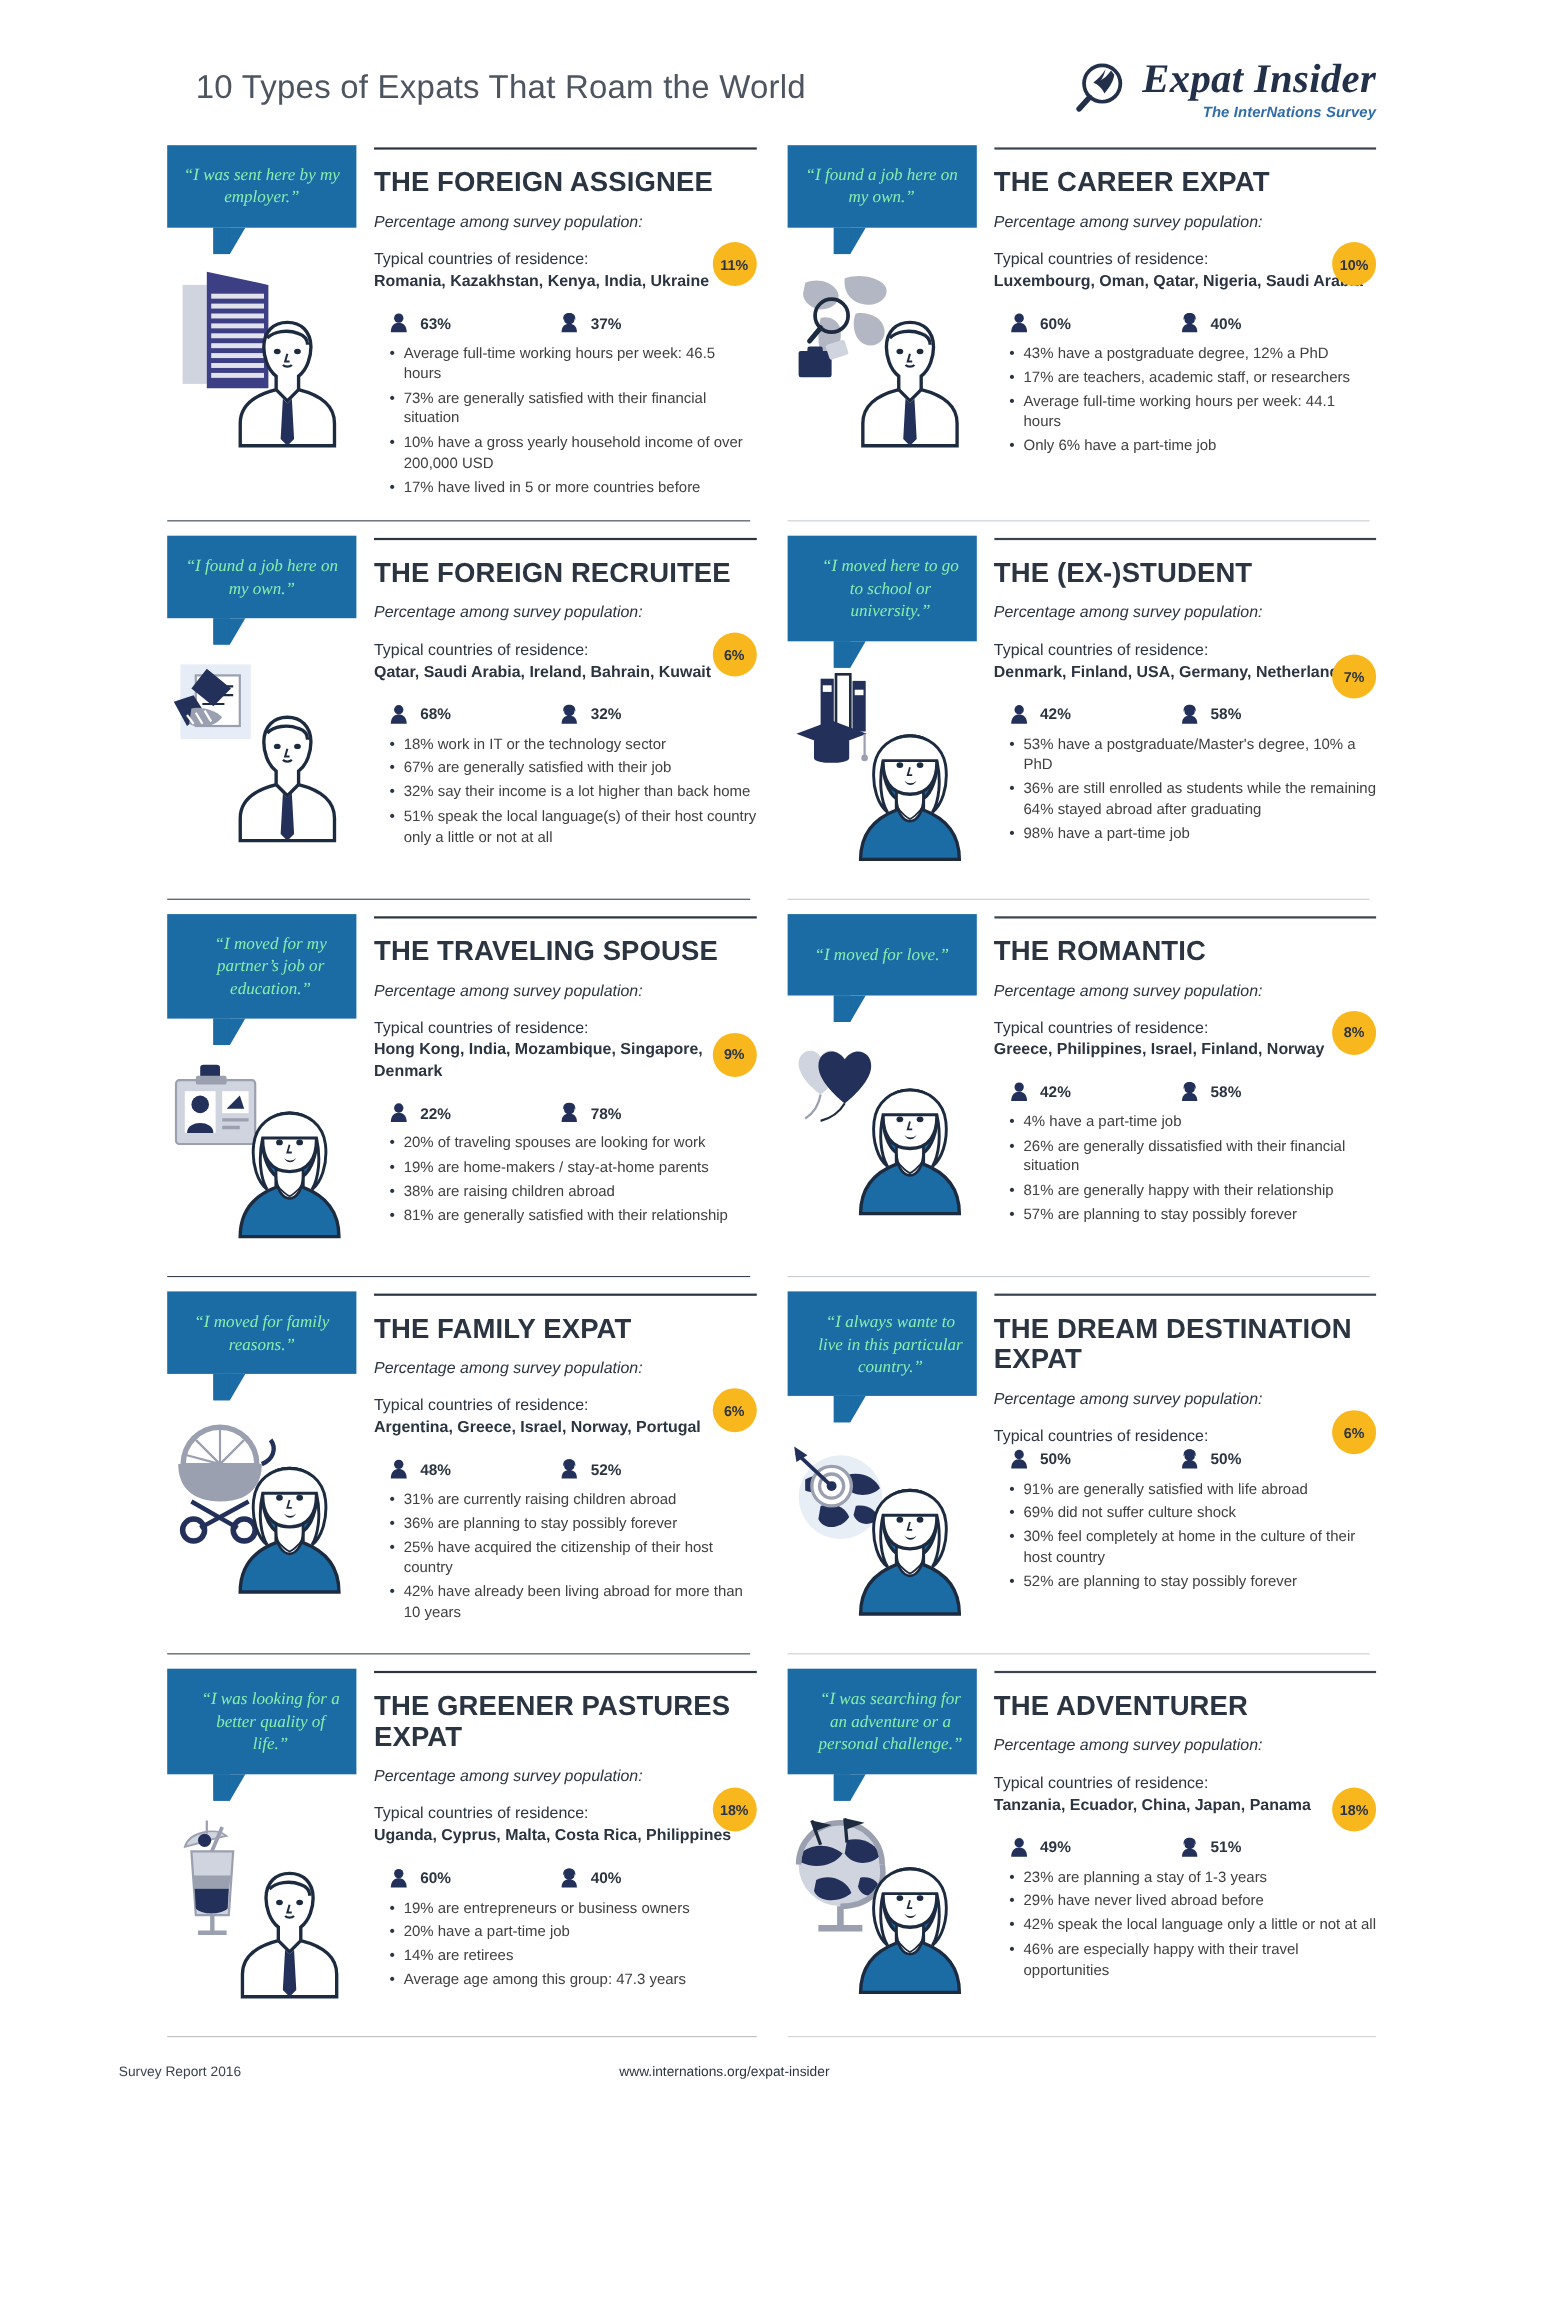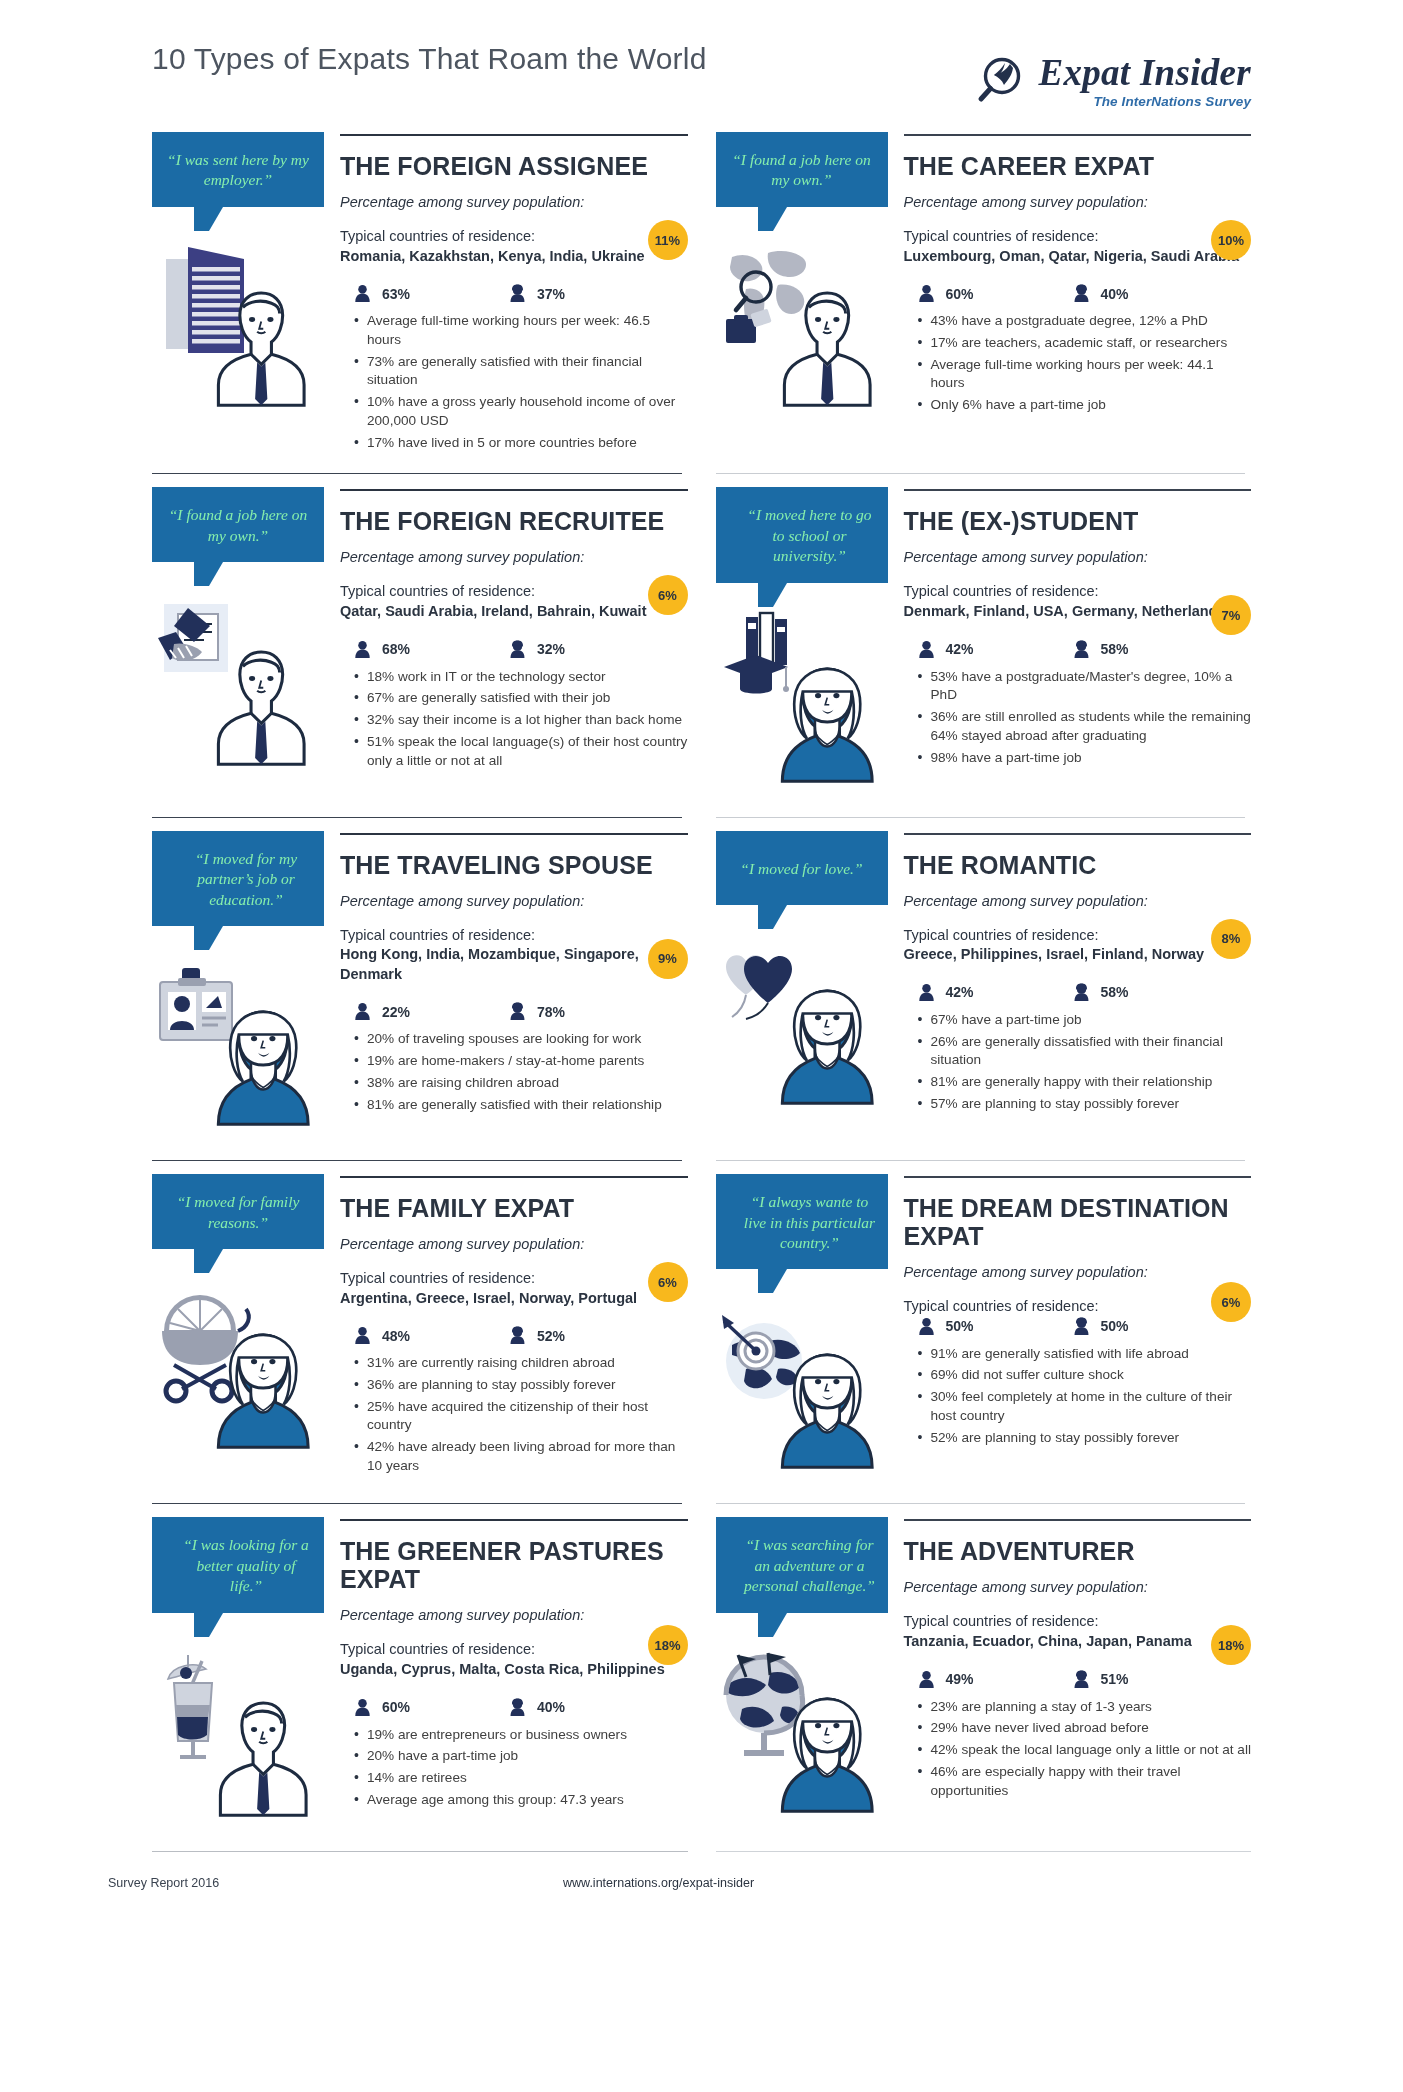--- a/index.html
+++ b/index.html
@@ -9,23 +9,25 @@
     font-family: "Liberation Sans", sans-serif;
     color: #2b3441;
   }
   body { width: 1403px; min-height: 2092px; position: relative; }
 
   .page { width: 1403px; min-height: 2092px; padding: 0; position: relative; }
 
   
   .header {
     display: flex;
+    align-items: center;
     justify-content: space-between;
     padding: 42px 152px 0 152px;
     height: 118px;
+    margin-left: 26px;
   }
   .page-title {
     font-size: 30px;
     font-weight: 400;
     color: #4d5560;
     letter-spacing: .2px;
     white-space: nowrap;
   }
   .logo-wrap { display: flex; align-items: center; gap: 12px; margin-top: 2px;}
   .logo-mark { width: 54px; height: 54px; flex: 0 0 54px; }
@@ -635,21 +637,21 @@
                   <svg class="gender-icon" viewBox="0 0 20 22">
                     <path d="M4.5 7.5 C4.5 2.5 7 0.8 10 0.8 C13 0.8 15.5 2.5 15.5 7.5 C15.5 11 13 12.6 10 12.6 C7 12.6 4.5 11 4.5 7.5 Z" fill="#22305a"></path>
                     <path d="M3.5 6.5 C3.5 2 6.5 0.5 10 0.5 C13.5 0.5 16.5 2 16.5 6.5 L16.5 8 L14.5 5.5 C12.5 7 7.5 7 5.5 5.5 L3.5 8 Z" fill="#22305a"></path>
                     <path d="M1.8 21 C1.8 14 6 12 10 12 C14 12 18.2 14 18.2 21 Z" fill="#22305a"></path>
                   </svg>
                 </span>
             <span class="gender-pct">58%</span>
           </div>
         </div>
         <ul class="facts">
-          <li>67% have a part-time job</li>
+          <li>4% have a part-time job</li>
               <li>26% are generally dissatisfied with their financial situation</li>
               <li>81% are generally happy with their relationship</li>
               <li>57% are planning to stay possibly forever</li>
         </ul>
         <div class="badge" style="top:88px;">8%</div>
       </div>
     </div>
       </div>
       <div class="card sep-top">
     <div class="card-inner">

